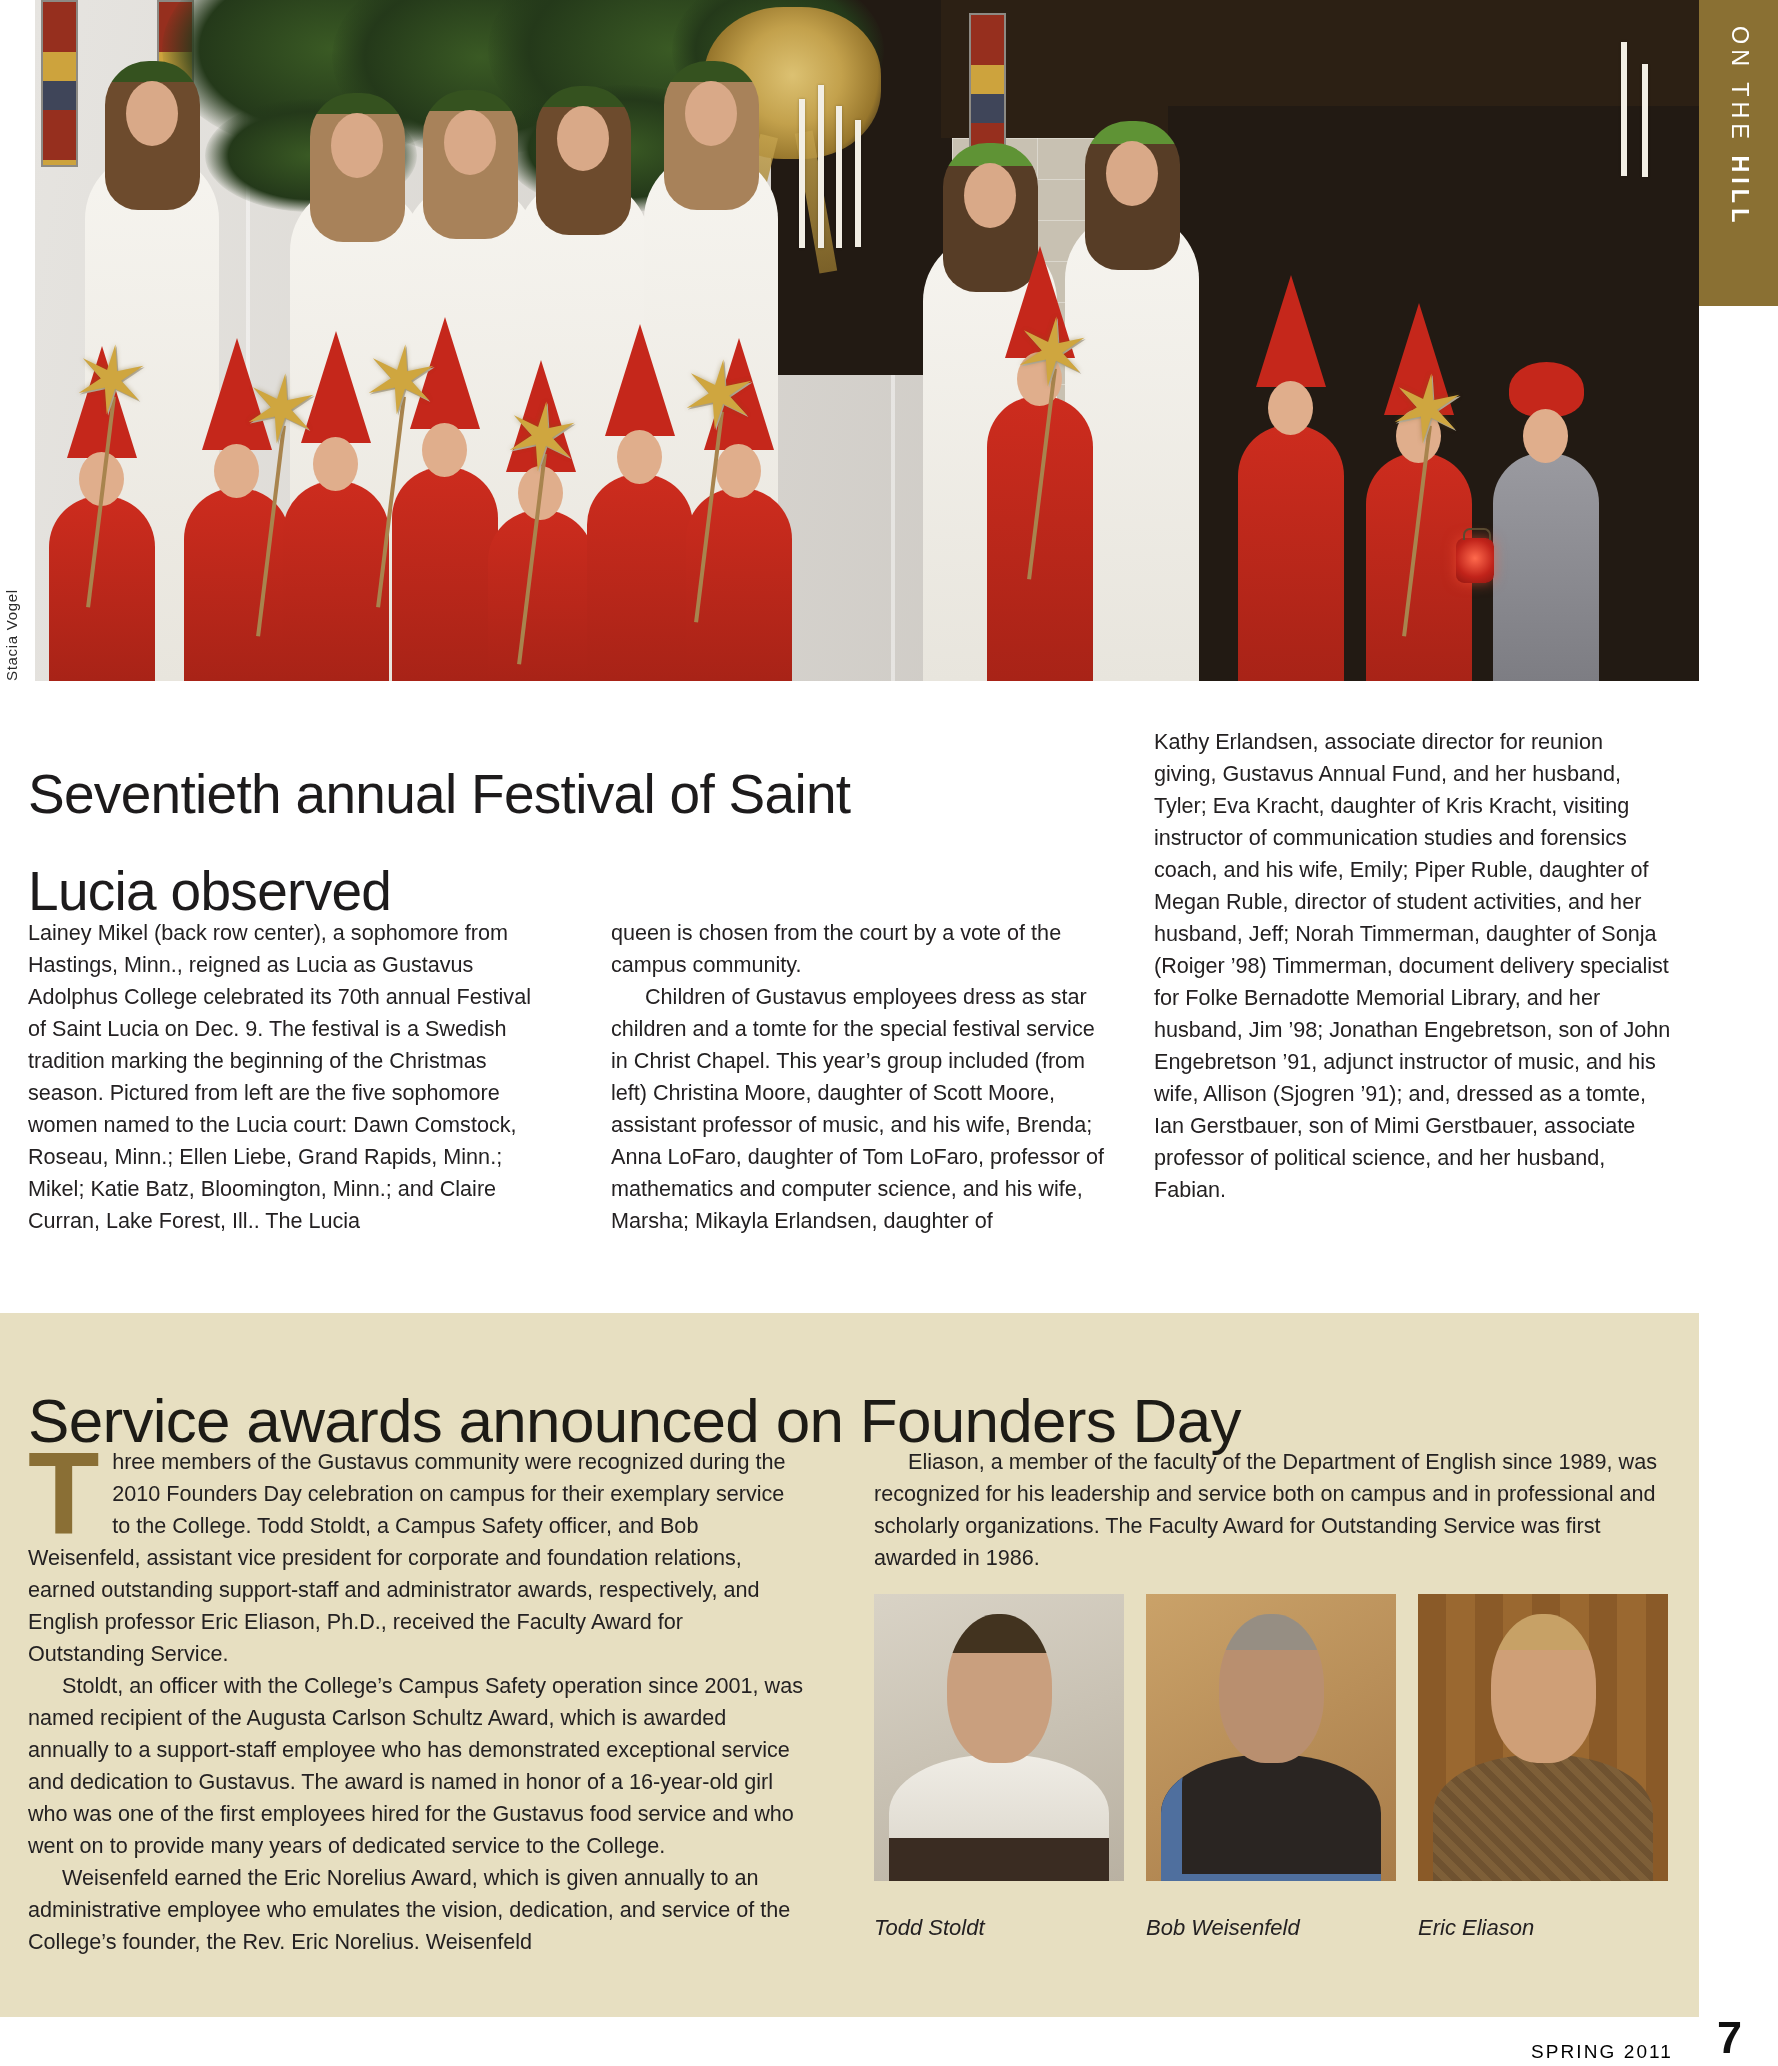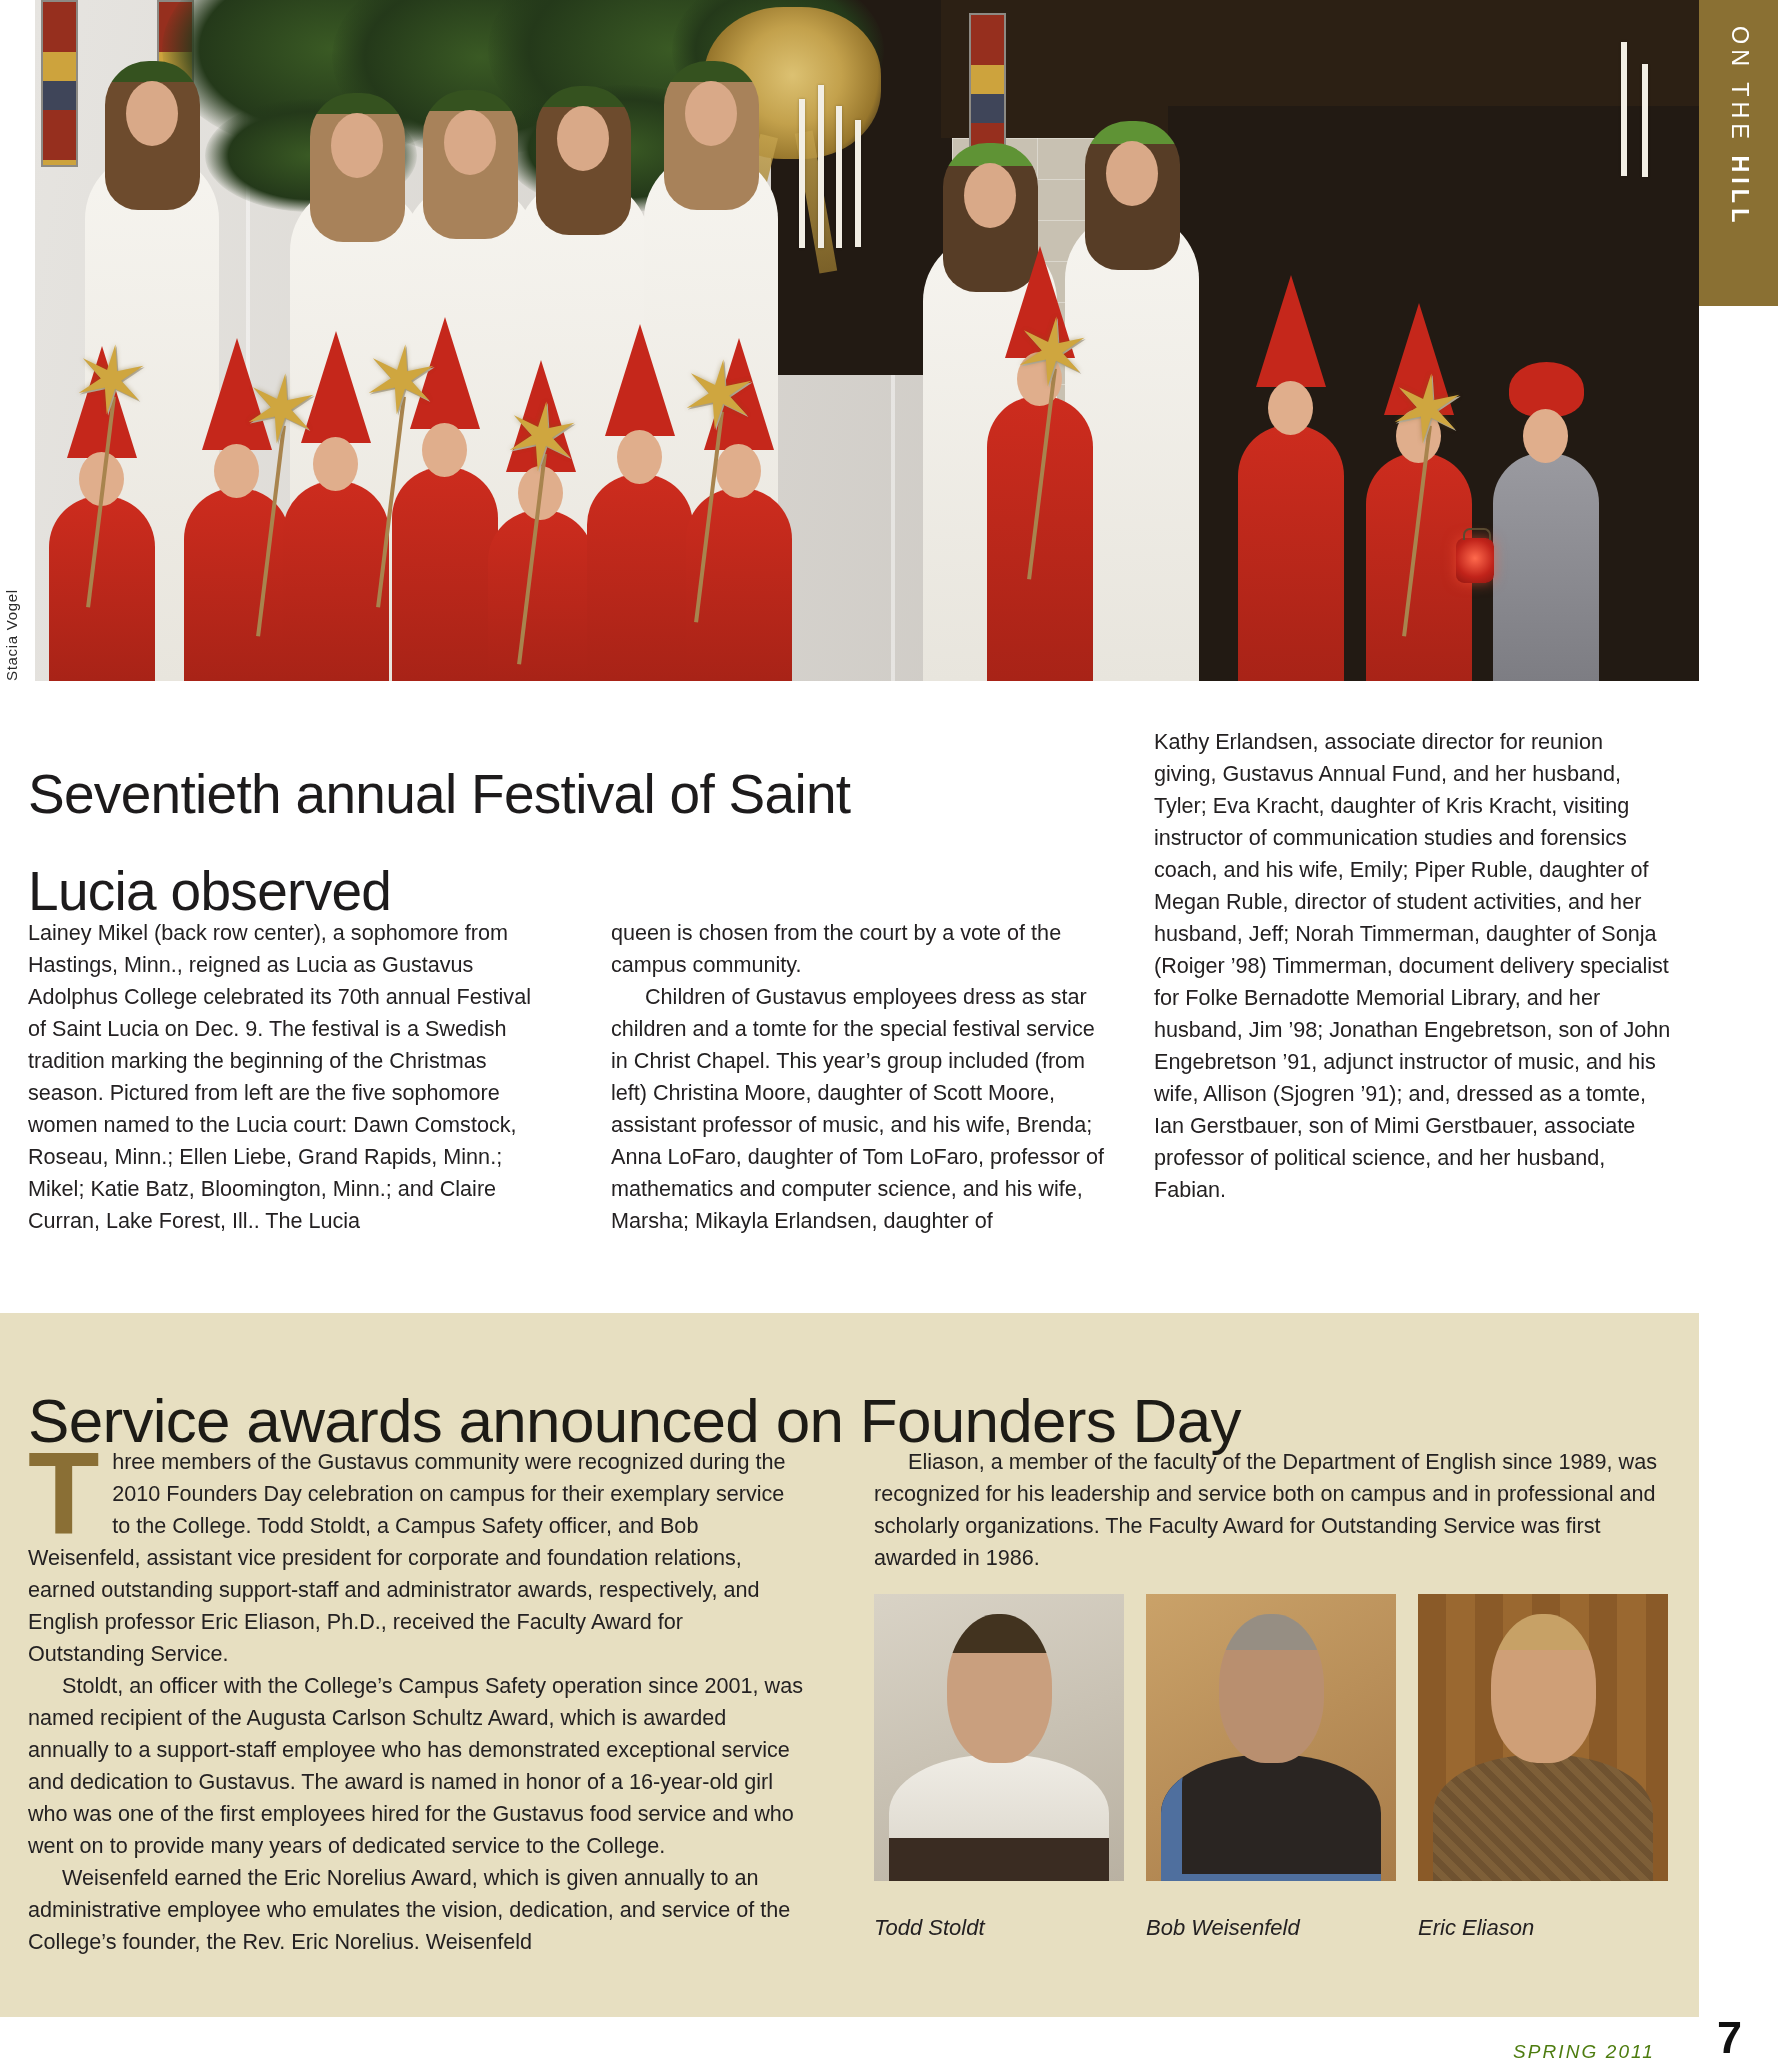--- a/index.html
+++ b/index.html
@@ -105,21 +105,21 @@
   .p1::after{background:linear-gradient(#efece5,#d9d4c8);box-shadow:inset 0 -85px 0 -42px #3a2c22;}
   .p2{background:linear-gradient(150deg,#caa269,#a87c49);}
   .p2::before{background:linear-gradient(#968e83 0 24%,#b98f6f 24%);}
   .p2::after{background:#2a2522;box-shadow:inset 0 0 0 0 #000, inset 42px -28px 0 -21px #4f6f9e;}
   .p3{background:repeating-linear-gradient(90deg,#8a5a28 0 28px,#9a6830 28px 57px);}
   .p3::before{background:linear-gradient(#c7a166 0 24%,#cf9f77 24%);}
   .p3::after{background:repeating-linear-gradient(45deg,#6f5230 0 7px,#7e5f38 7px 14px);}
   figcaption{font-style:italic;font-size:22px;color:#242122;margin-top:31px;}
 
   
-  .issue{position:absolute;right:124px;top:2041px;font-size:19px;letter-spacing:2.1px;color:#4d7c0f;font-style:italic;}
+  .issue{position:absolute;right:106px;top:2041px;font-size:19px;letter-spacing:2.1px;color:#000000;}
   .pagenum{position:absolute;right:37px;top:2012px;font-size:45px;font-weight:700;color:#111111;}
 </style>
 </head>
 <body>
 
 <div class="page">
 
   <div class="photo">
     <div class="wall-panels"></div>
 

